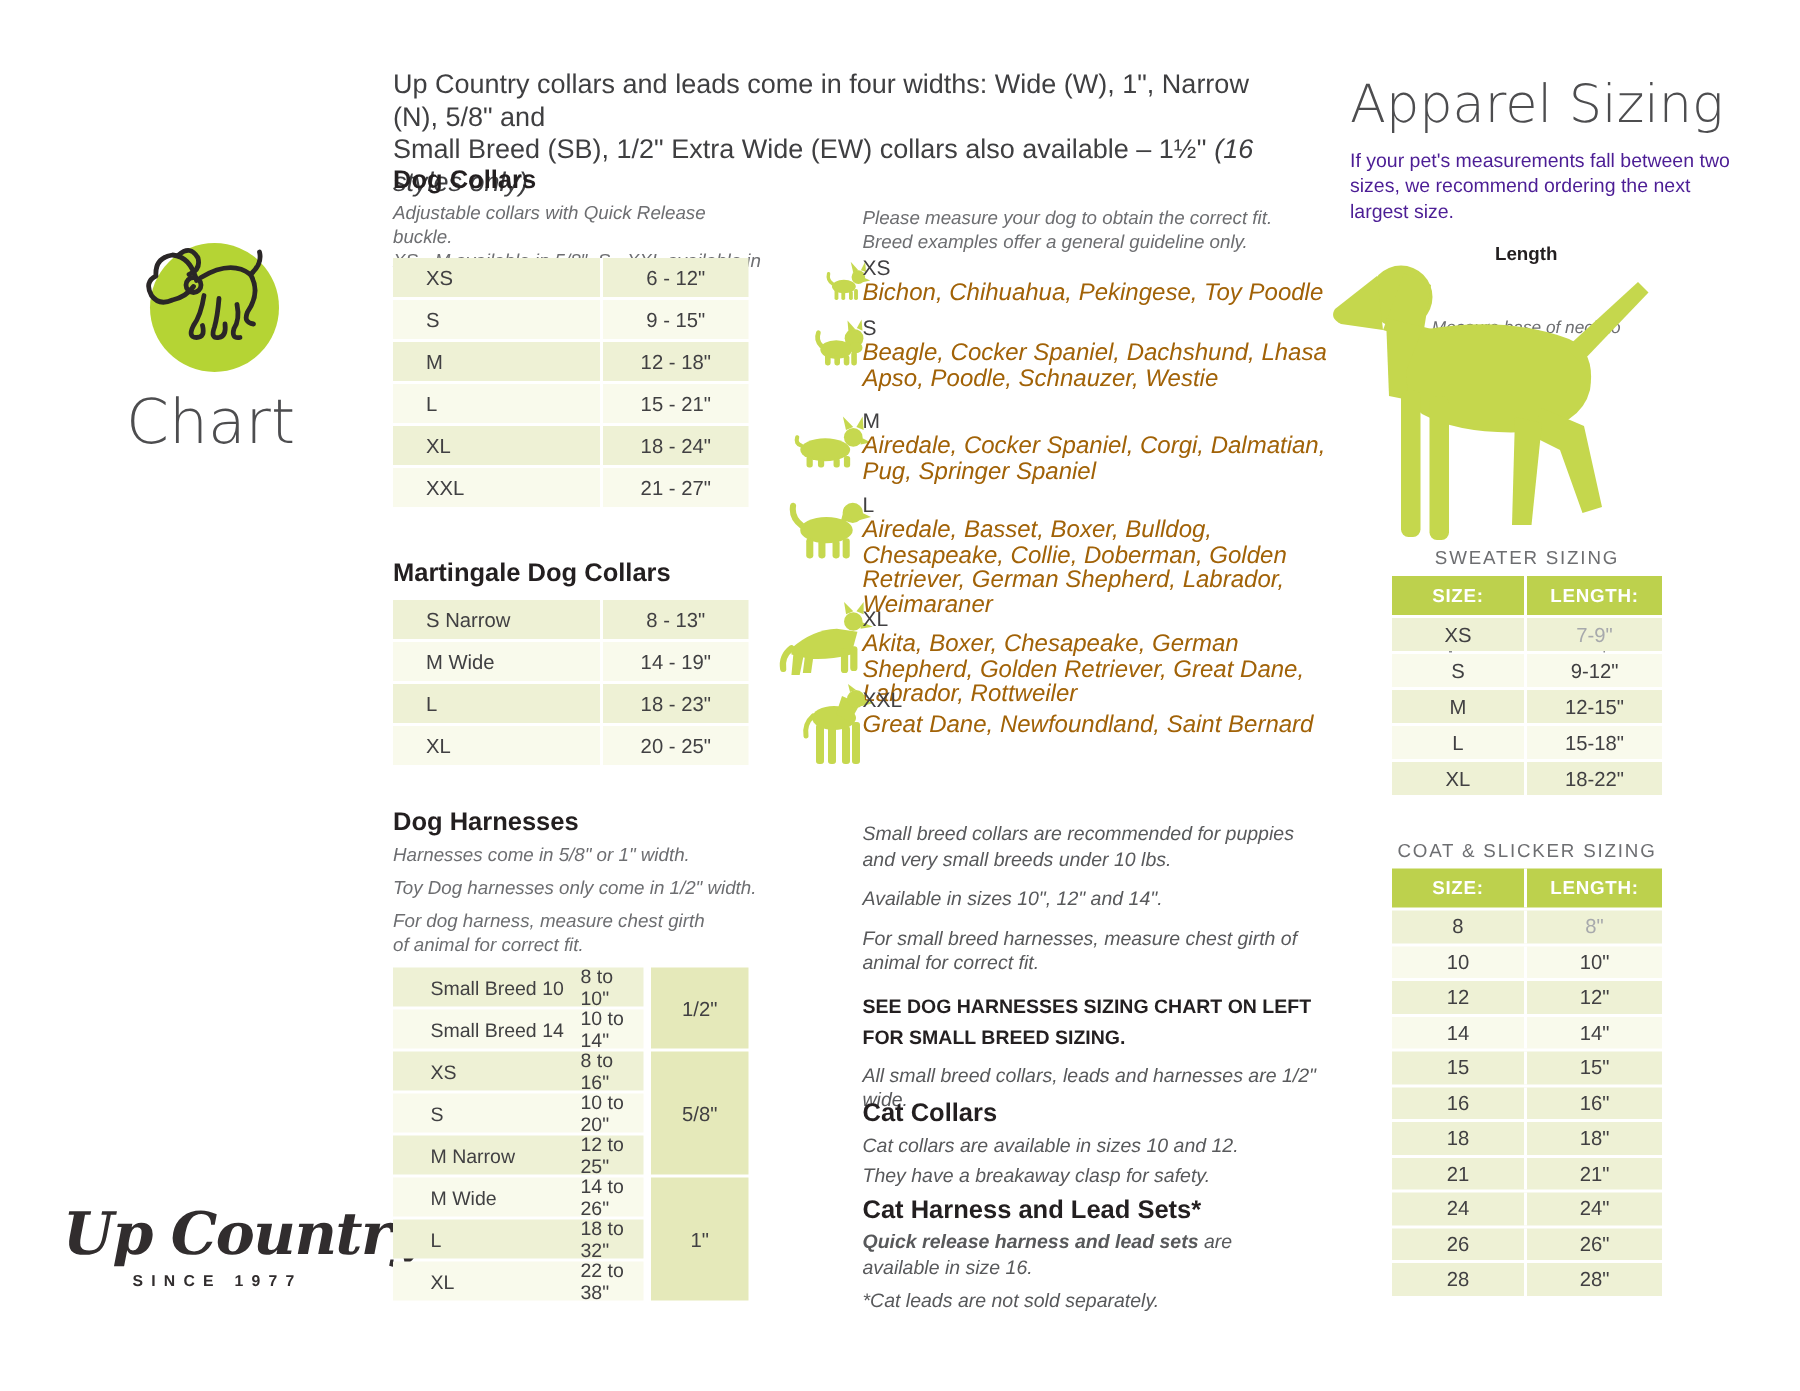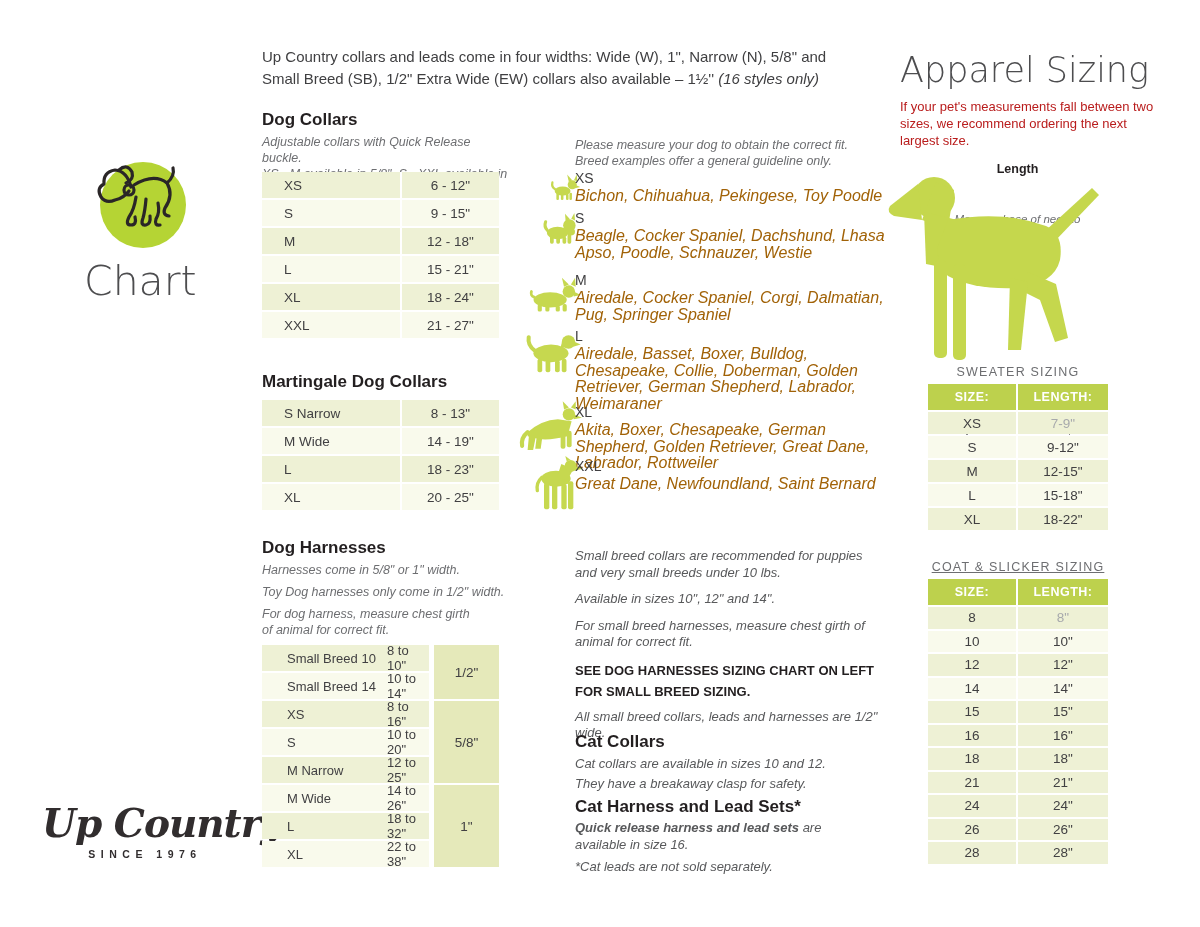--- a/index.html
+++ b/index.html
@@ -4,21 +4,21 @@
 <style>
   html,body{margin:0;padding:0;background:#fff;}
   #page{position:relative;width:1200px;height:927px;background:#ffffff;
         font-family:"Liberation Sans",sans-serif;overflow:hidden;color:#414042;}
   .abs{position:absolute;}
 
   
   .h1{font-size:17px;font-weight:bold;color:#231f20;}
   .bigthin{font-family:"DejaVu Sans","Liberation Sans",sans-serif;font-weight:200;color:#4d4d4f;}
   .ital{font-style:italic;color:#6d6e71;font-size:12.5px;line-height:16px;}
-  .intro{font-size:15px;color:#3f3f41;line-height:21.5px;}
+  .intro{font-size:18px;color:#3f3f41;line-height:21.5px;}
 
   
   .tbl{width:237px;}
   .trow{display:flex;height:26px;margin-bottom:2px;align-items:stretch;font-size:13.5px;color:#414042;}
   .sh{background:#eef1d5;}
   .lt{background:#f9faec;}
   .trow .c1{width:116px;padding-left:22px;border-right:2px solid #fff;display:flex;align-items:center;}
   .trow .c2{flex:1;display:flex;align-items:center;justify-content:center;}
 
   
@@ -84,21 +84,21 @@
       <path d="M70 48 Q72 58 68 64 Q66 71 72 70"></path>
     </g>
   </svg>
 
   <div class="abs bigthin" style="left:84px;top:258px;font-size:41px;line-height:47px;">
     <div>Chart</div>
   </div>
 
   <div class="abs" style="left:42px;top:800px;width:200px;">
     <div class="script-logo"><span>Up Country</span><sup>®</sup></div>
-    <div class="tagline" style="width:170px;margin-left:18px;margin-top:2px;">SINCE 1976</div>
+    <div class="tagline" style="width:170px;margin-left:18px;margin-top:2px;">SINCE 1977</div>
   </div>
 
   <div class="abs intro" style="left:262px;top:46px;width:580px;">
     <div>Up Country collars and leads come in four widths: Wide (W), 1", Narrow (N), 5/8" and</div>
     <div><span>Small Breed (SB), 1/2" Extra Wide (EW) collars also available – 1½''</span> <span style="font-style:italic;">(16 styles only)</span></div>
   </div>
 
   <div class="abs h1" style="left:262px;top:110px;">Dog Collars</div>
   <div class="abs ital" style="left:262px;top:134px;width:250px;">
     <div>Adjustable collars with Quick Release buckle.</div>
@@ -334,21 +334,21 @@
     <p class="para">They have a breakaway clasp for safety.</p>
   </div>
 
   <div class="abs h1" style="left:575px;top:797px;">Cat Harness and Lead Sets*</div>
   <div class="abs" style="left:575px;top:820px;width:300px;">
     <p class="para" style="margin-bottom:6px;"><b><span>Quick release harness and lead sets</span></b><span> are available in size 16.</span></p>
     <p class="para">*Cat leads are not sold separately.</p>
   </div>
 
   <div class="abs bigthin" style="left:900px;top:50px;font-size:35px;">Apparel Sizing</div>
-  <div class="abs" style="left:900px;top:98px;width:268px;font-size:13px;line-height:17px;color:#b91c1c;">If your pet's measurements fall between two sizes, we recommend ordering the next largest size.</div>
+  <div class="abs" style="left:900px;top:98px;width:268px;font-size:13px;line-height:17px;color:#4c1d95;">If your pet's measurements fall between two sizes, we recommend ordering the next largest size.</div>
 
   <div class="abs lengthlbl" style="left:950px;top:162px;width:135px;">Length</div>
   <div class="abs lengthsub" style="left:950px;top:177px;width:135px;margin-top:36px;">Measure base of neck to tail</div>
   <div class="abs measure-line" style="left:966px;top:206px;width:104px;"></div>
 
   <svg class="abs" style="left:878px;top:168px;" width="232" height="196" viewBox="0 0 232 196">
     <g fill="#c5d74d">
       <circle cx="56" cy="30" r="21"></circle>
       <path d="M40 16 L12 38 Q8 44 16 48 L44 52 Z"></path>
       <polygon points="58,14 76,22 70,60 44,52"></polygon>
@@ -383,21 +383,21 @@
     <div class="srow lt">
       <div class="d1">L</div>
       <div class="d2">15-18"</div>
       </div>
     <div class="srow sh">
       <div class="d1">XL</div>
       <div class="d2">18-22"</div>
       </div>
   </div>
 
-  <div class="abs captbl" style="left:928px;top:560px;text-decoration:underline;">COAT &amp; SLICKER SIZING</div>
+  <div class="abs captbl" style="left:928px;top:560px;">COAT &amp; SLICKER SIZING</div>
   <div class="abs stbl" style="left:928px;top:579px;">
     <div class="shead">
       <div class="d1">SIZE:</div>
       <div>LENGTH:</div>
     </div>
     <div class="srow crow sh">
       <div class="d1">8</div>
       <div class="d2 dim">8"</div>
       </div>
     <div class="srow crow lt">

